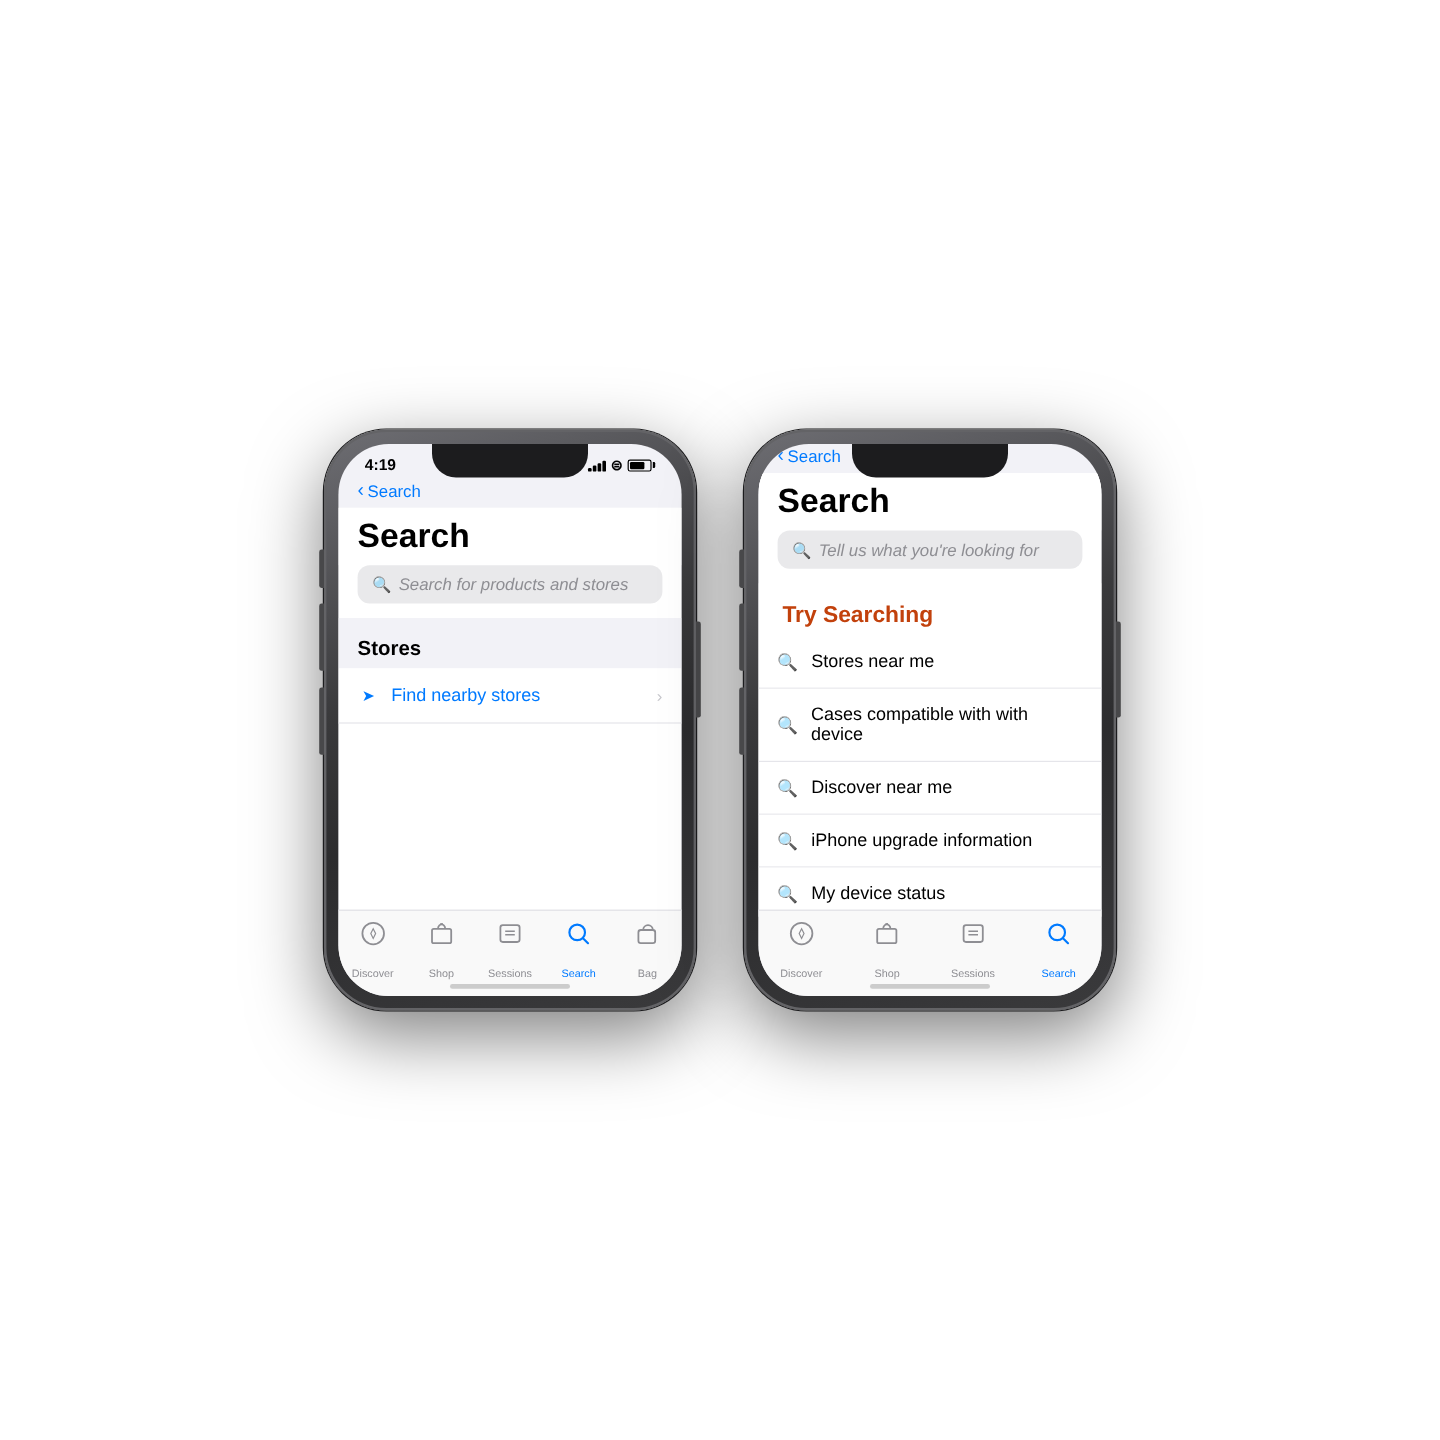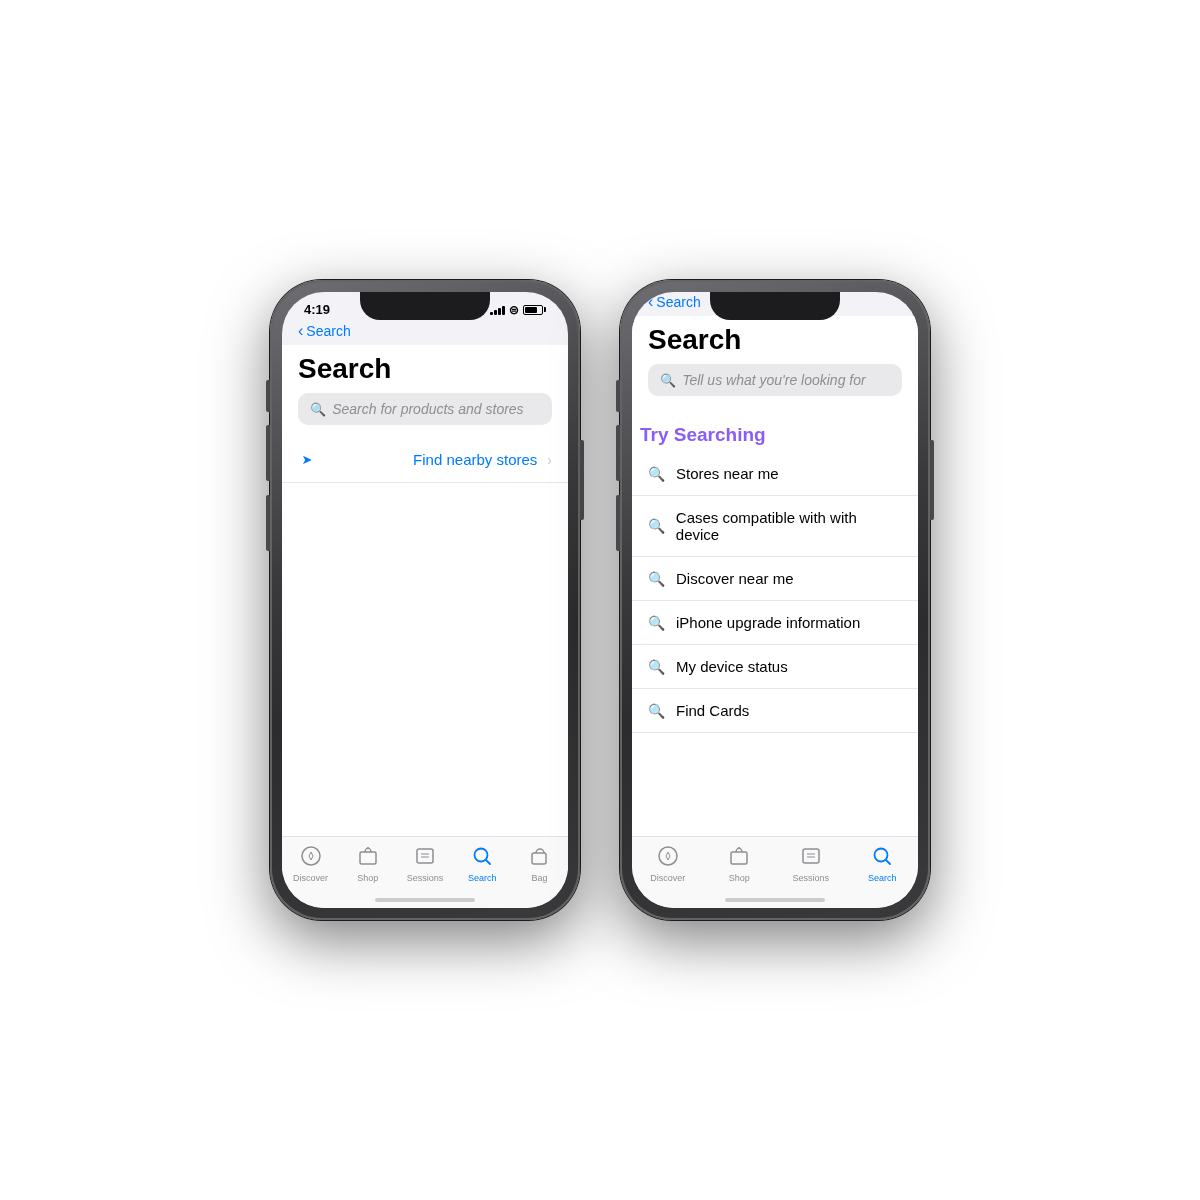--- a/index.html
+++ b/index.html
@@ -10,21 +10,21 @@
       display: flex;
       align-items: center;
       justify-content: center;
       gap: 40px;
       font-family: -apple-system, BlinkMacSystemFont, 'SF Pro Display', 'Helvetica Neue', sans-serif;
     }
 
     .phone-wrapper {
       position: relative;
       width: 310px;
-      height: 640px;
+      height: 484px;
     }
 
     .phone-body {
       position: absolute;
       top: 0; left: 0;
       width: 100%;
       height: 100%;
       background: linear-gradient(160deg, #6e6e73 0%, #3a3a3c 40%, #2c2c2e 60%, #3a3a3c 100%);
       border-radius: 52px;
       box-shadow:
@@ -202,21 +202,20 @@
       width: 18px;
       display: flex;
       align-items: center;
       justify-content: center;
     }
 
     .list-item .item-text {
       flex: 1;
       font-size: 15px;
       color: #007aff;
-      text-align: right;
     }
 
     .list-item .chevron {
       color: #c7c7cc;
       font-size: 14px;
     }
 
     
     .tab-bar {
       position: absolute;
@@ -229,21 +228,21 @@
       display: flex;
       align-items: flex-start;
       padding-top: 8px;
     }
 
     .tab-item {
       flex: 1;
       display: flex;
       flex-direction: column;
       align-items: center;
-      gap: 3px;
+      gap: 13px;
       font-size: 9px;
       color: #8e8e93;
     }
 
     .tab-item.active {
       color: #007aff;
     }
 
     .tab-icon {
       font-size: 20px;
@@ -257,24 +256,24 @@
       transform: translateX(-50%);
       width: 100px;
       height: 4px;
       background: #000;
       border-radius: 2px;
       opacity: 0.18;
     }
 
     
     .try-searching-header {
-      padding: 16px 8px 6px;
+      padding: 16px 20px 6px;
       font-size: 19px;
       font-weight: 700;
-      color: #8b5cf6;
+      color: #c2410c;
       background: #fff;
     }
 
     .suggestion-item {
       background: #fff;
       padding: 13px 16px;
       display: flex;
       align-items: center;
       gap: 10px;
       border-bottom: 1px solid #e5e5ea;
@@ -381,20 +380,21 @@
 
     <div class="screen-content">
       <div class="screen-inner">
         <div class="page-title">Search</div>
 
         <div class="search-bar">
           <span class="search-icon-sm">🔍</span>
           <span class="search-placeholder">Search for products and stores</span>
         </div>
 
+        <div class="section-header">Stores</div>
 
         <div class="list-item">
           <span class="item-icon">➤</span>
           <span class="item-text">Find nearby stores</span>
           <span class="chevron">›</span>
         </div>
       </div>
     </div>
 
     <div class="tab-bar">

